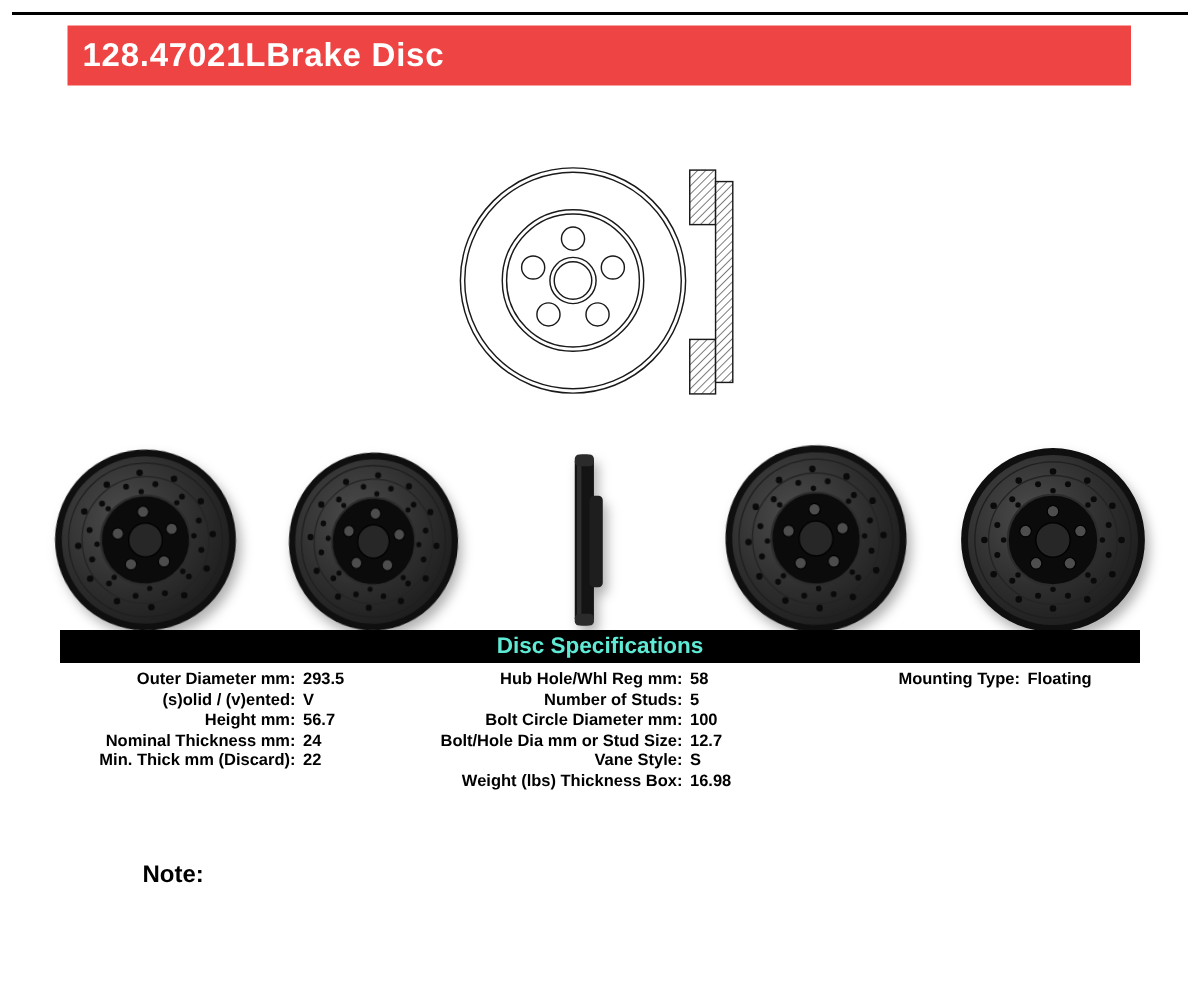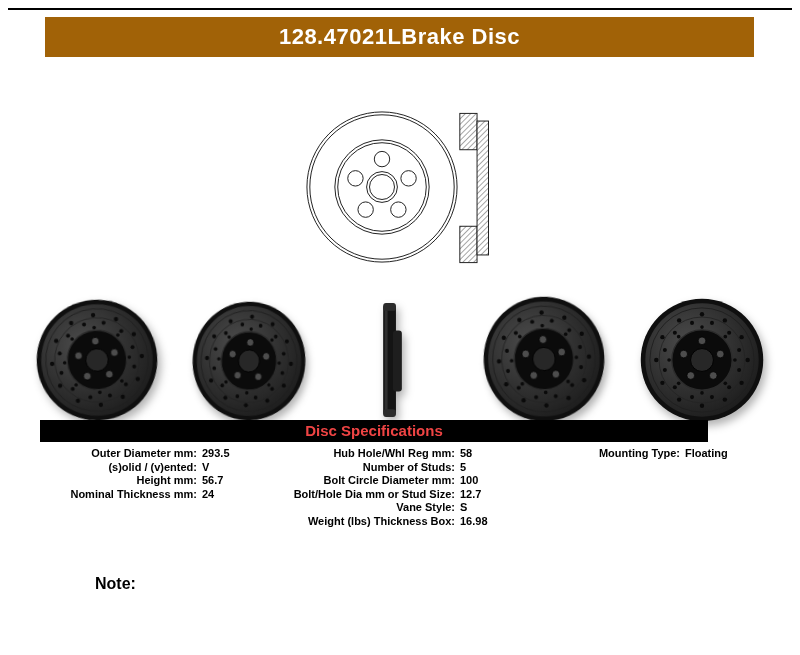--- a/index.html
+++ b/index.html
@@ -11,37 +11,37 @@
     font-family:"Liberation Sans", sans-serif;
     color:#000;
     overflow:hidden;
   }
   .top-rule {
     position:absolute; left:8px; right:8px; top:8px;
     height:2px; background:#000;
   }
   .header-bar {
     position:absolute; left:45px; right:46px; top:17px; height:40px;
-    background:#a16207; color:#fff;
-    display:flex; align-items:center; justify-content:center;
+    background:#ef4444; color:#fff;
+    display:flex; align-items:center; justify-content:flex-start;
     padding:0 10px;
     font-size:22px; font-weight:bold; letter-spacing:0.5px;
   }
   .drawing { position:absolute; }
   .front-drawing { left:305px; top:110px; width:154px; height:154px; }
   .side-drawing  { left:456px; top:110px; width:44px;  height:156px; }
   .photo { position:absolute; filter:drop-shadow(3px 5px 4px rgba(0,0,0,0.30)); }
   .photo-1 { left:26px;  top:297px; width:142px; height:126px; transform:rotate(-5deg); }
   .photo-2 { left:179px; top:299px; width:140px; height:124px; transform:rotate(4deg) scaleX(0.95); }
   .photo-3 { left:354px; top:301px; width:78px;  height:118px; }
   .photo-4 { left:468px; top:294px; width:152px; height:130px; transform:rotate(-3deg) scaleX(0.97); }
   .photo-5 { left:629px; top:296px; width:146px; height:128px; }
   .spec-bar {
-    position:absolute; left:40px; top:420px; width:668px; height:22px;
-    background:#000; color:#ef4444;
+    position:absolute; left:40px; top:420px; width:720px; height:22px;
+    background:#000; color:#5eead4;
     text-align:center; line-height:22px;
     font-size:15px; font-weight:bold;
   }
   .spec-cols {
     position:absolute; left:40px; top:447px; width:720px;
     display:flex; align-items:flex-start;
     font-size:11px; font-weight:bold;justify-content:flex-end;
   }
   .spec-col { display:flex; flex-direction:column; }
   .col-left  { width:212px; }
@@ -186,20 +186,24 @@
         <span class="spec-value">V</span>
       </div>
       <div class="spec-row">
         <span class="spec-label">Height mm:</span>
         <span class="spec-value">56.7</span>
       </div>
       <div class="spec-row">
         <span class="spec-label">Nominal Thickness mm:</span>
         <span class="spec-value">24</span>
       </div>
+      <div class="spec-row">
+        <span class="spec-label">Min. Thick mm (Discard):</span>
+        <span class="spec-value">22</span>
+      </div>
     </div>
 
     <div class="spec-col col-mid">
       <div class="spec-row">
         <span class="spec-label">Hub Hole/Whl Reg mm:</span>
         <span class="spec-value">58</span>
       </div>
       <div class="spec-row">
         <span class="spec-label">Number of Studs:</span>
         <span class="spec-value">5</span>

